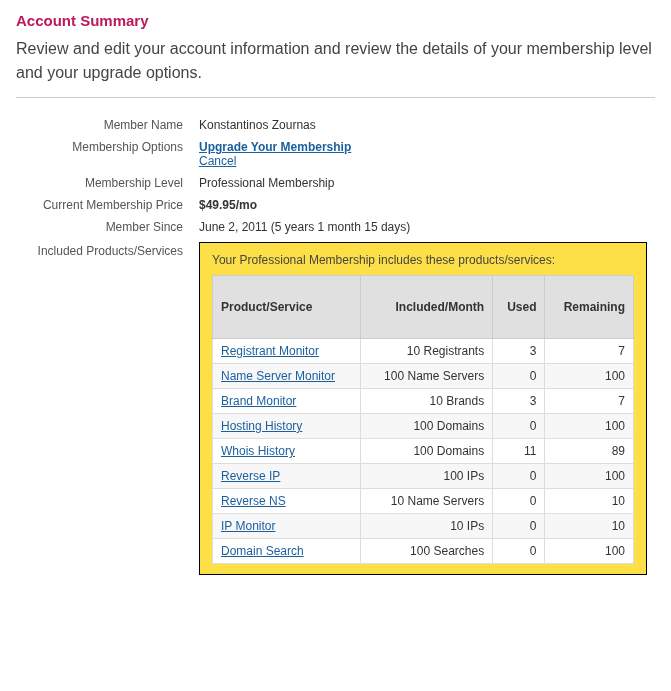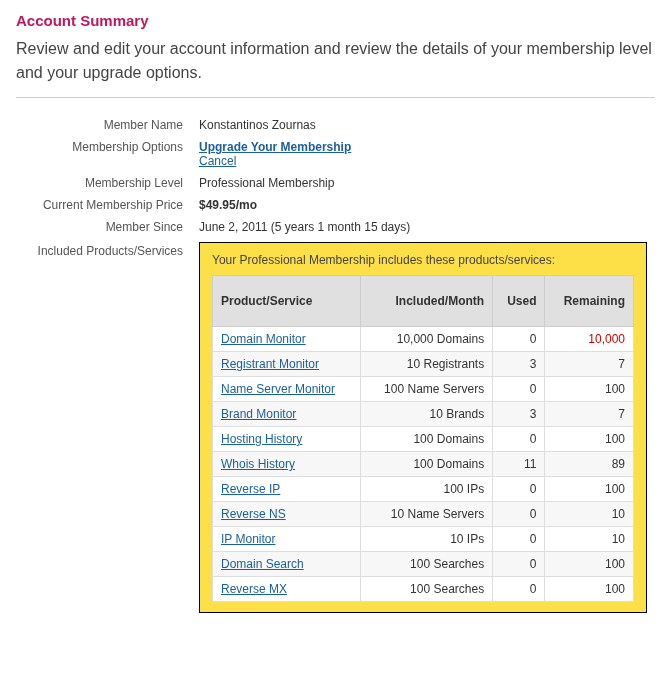--- a/index.html
+++ b/index.html
@@ -76,21 +76,21 @@
     }
     .products-table {
       width: 100%;
       border-collapse: collapse;
       font-size: 12px;
     }
     .products-table thead tr {
       background: #e0e0e0;
     }
     .products-table thead th {
-      padding: 18px 8px;
+      padding: 24px 8px;
       text-align: left;
       font-weight: bold;
       color: #333;
       border: 1px solid #ccc;
     }
     .products-table thead th.right {
       text-align: right;
     }
     .products-table tbody tr {
       background: #fff;
@@ -175,26 +175,20 @@
           <table class="products-table">
             <thead>
               <tr>
                 <th>Product/Service</th>
                 <th class="right">Included/Month</th>
                 <th class="right">Used</th>
                 <th class="right">Remaining</th>
               </tr>
             </thead>
             <tbody id="products-tbody">
-            <tr>
-                  <td class="product-link"><a>Domain Monitor</a></td>
-                  <td class="num">10,000 Domains</td>
-                  <td class="num">0</td>
-                  <td class="remaining-num">10,000</td>
-                </tr>
                 <tr>
                   <td class="product-link"><a>Registrant Monitor</a></td>
                   <td class="num">10 Registrants</td>
                   <td class="num">3</td>
                   <td class="remaining-normal">7</td>
                 </tr>
                 <tr>
                   <td class="product-link"><a>Name Server Monitor</a></td>
                   <td class="num">100 Name Servers</td>
                   <td class="num">0</td>
@@ -235,25 +229,19 @@
                   <td class="num">10 IPs</td>
                   <td class="num">0</td>
                   <td class="remaining-normal">10</td>
                 </tr>
                 <tr>
                   <td class="product-link"><a>Domain Search</a></td>
                   <td class="num">100 Searches</td>
                   <td class="num">0</td>
                   <td class="remaining-normal">100</td>
                 </tr>
-                <tr>
-                  <td class="product-link"><a>Reverse MX</a></td>
-                  <td class="num">100 Searches</td>
-                  <td class="num">0</td>
-                  <td class="remaining-normal">100</td>
-                </tr>
               </tbody>
           </table>
         </div>
       </td>
     </tr>
   </tbody>
 </table>
 
 </body></html>

